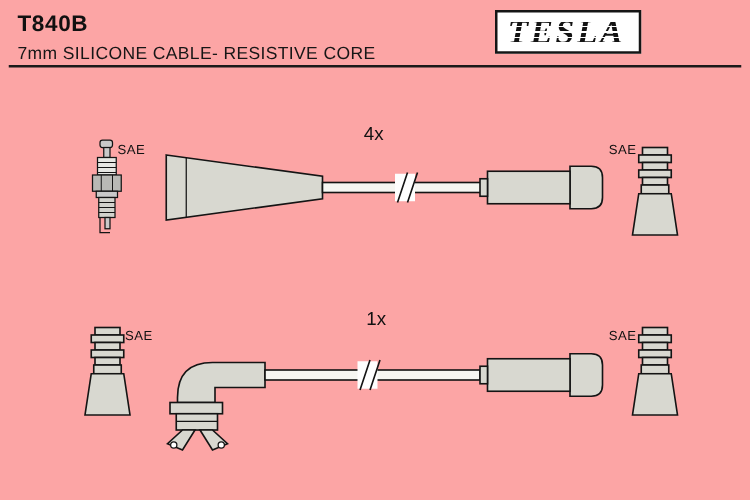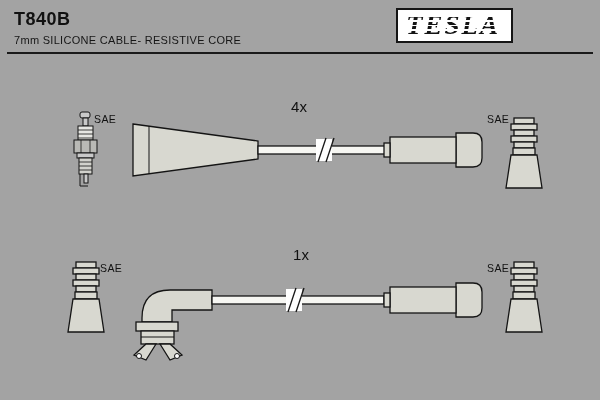--- a/index.html
+++ b/index.html
@@ -1,21 +1,21 @@
 <!DOCTYPE html>
 <html><head>
 <meta charset="utf-8">
 <style>
   * { margin:0; padding:0; box-sizing:border-box; }
   html,body { width:600px; height:400px; }
   body { background:#fefefe; font-family:"Liberation Sans", sans-serif; }
-  .page { position:relative; width:600px; height:400px; background:#a3a3a3; overflow:hidden; }
+  .page { position:relative; width:600px; height:400px; background:#fca5a5; overflow:hidden; }
 
   .part-number { position:absolute; left:14px; top:9px; font-size:18px; font-weight:bold; color:#111; letter-spacing:.5px; }
-  .description { position:absolute; left:14px; top:34px; font-size:11px; color:#161616; letter-spacing:.3px; }
+  .description { position:absolute; left:14px; top:34px; font-size:14px; color:#161616; letter-spacing:.3px; }
 
   .logo-box { position:absolute; left:396px; top:8px; width:117px; height:35px; border:2px solid #151515; background:#fff; display:flex; align-items:center; justify-content:center; }
   .logo-text { font-family:"Liberation Serif", serif; font-style:italic; font-weight:bold; font-size:27px; letter-spacing:2px; line-height:1; color:#141414; padding-right:3px; }
   .logo-stripes { position:absolute; left:2px; right:2px; top:3px; bottom:3px; background:repeating-linear-gradient(to bottom, transparent 0 3px, #fff 3px 4.4px); pointer-events:none; }
 
   .divider { position:absolute; left:7px; right:7px; top:52px; border-top:2px solid #1a1a1a; }
 
   svg.diagram { position:absolute; left:0; top:60px; }
 
   .part  { fill:#d8d8d0; stroke:#141414; stroke-width:1.3; }

